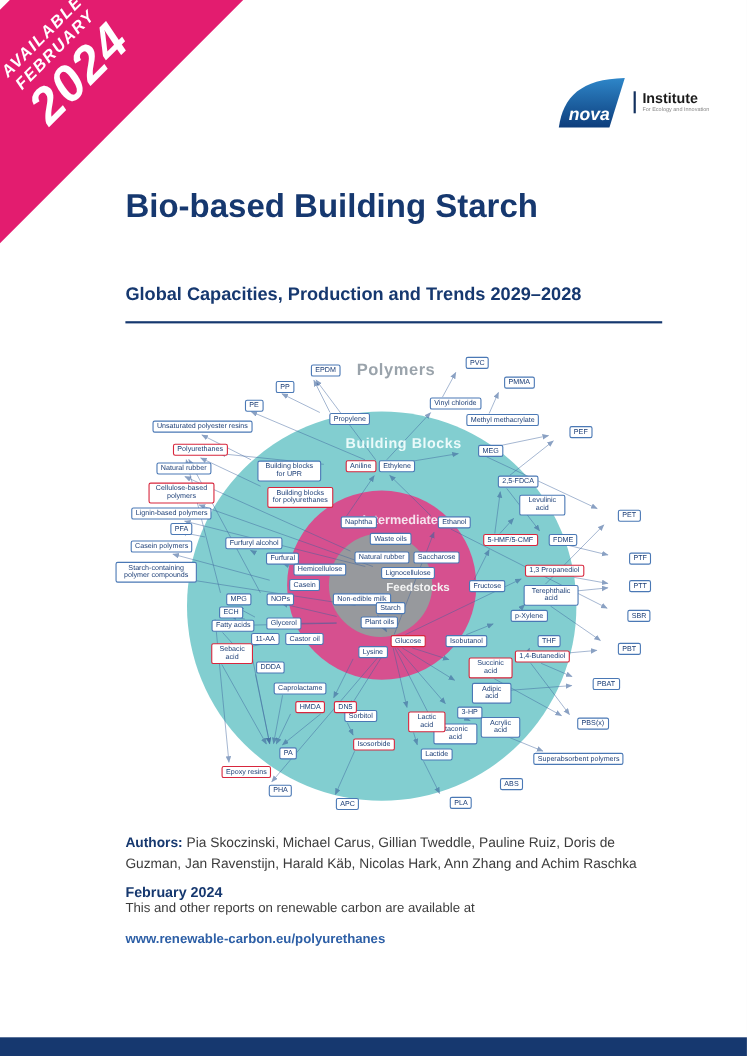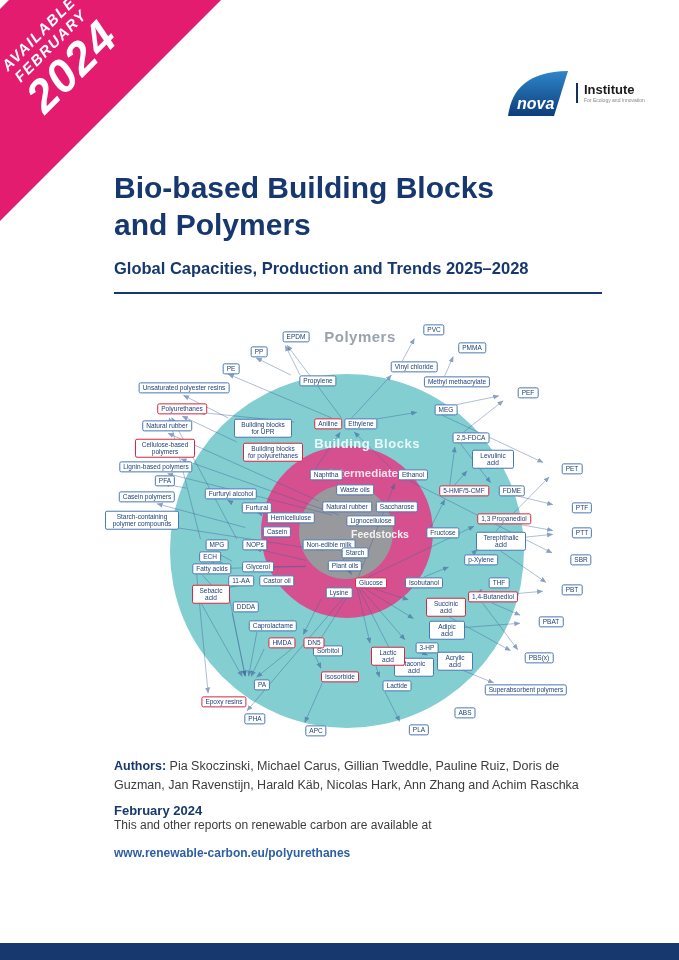--- a/index.html
+++ b/index.html
@@ -69,24 +69,23 @@
       <path d="M2,48 C6,20 22,4 62,3 L48,48 Z" fill="url(#lg)"></path>
       <text x="11" y="41" font-size="16" font-style="italic" font-weight="bold" fill="#ffffff" font-family="Liberation Sans, sans-serif">nova</text>
     </svg>
     <div class="logo-right">
       <div class="logo-name">Institute</div>
       <div class="logo-tag">For Ecology and Innovation</div>
     </div>
   </div>
 
   <div class="title">
-    <div>Bio-based Building Blocks</div>
-    <div>and Polymers</div>
-  </div>
-  <div class="subtitle">Global Capacities, Production and Trends 2025–2028</div>
+    <div>Bio-based Building Starch</div>
+  </div>
+  <div class="subtitle">Global Capacities, Production and Trends 2029–2028</div>
   <div class="rule"></div>
 
   <svg id="diagram-svg" width="679" height="960">
     <defs>
       <marker id="arr" markerWidth="7" markerHeight="7" refX="5.5" refY="2.5" orient="auto" markerUnits="userSpaceOnUse">
         <path d="M0,0 L6,2.5 L0,5 z" fill="#3d639c"></path>
       </marker>
     </defs>
     <g id="circles">
         <circle cx="347" cy="551" r="177" fill="#82ced0"></circle>
@@ -168,21 +167,21 @@
         <line x1="230.85714285714286" y1="502" x2="227.7" y2="500.3" class="edge" marker-end="url(#arr)"></line>
         <line x1="186.3" y1="488.15" x2="164.34344481913877" y2="483.8252239795273" class="edge" marker-end="url(#arr)"></line>
         <line x1="318.6666666666667" y1="501" x2="168.06909784885866" y2="433.2310940319864" class="edge" marker-end="url(#arr)"></line>
         <line x1="350.88235294117646" y1="589" x2="247.06448687707177" y2="710.7174981441227" class="edge" marker-end="url(#arr)"></line>
         <line x1="315.11764705882354" y1="469" x2="340.18482545043923" y2="432.4735400579314" class="edge" marker-end="url(#arr)"></line>
         <line x1="368.46875" y1="577" x2="473.82795081453895" y2="526.300835698267" class="edge" marker-end="url(#arr)"></line>
       </g>
   </svg>
   <div class="diagram" id="nodes">
       <div class="ring-label lbl-polymers" style="left: 345px; top: 336px;">Polymers</div>
-      <div class="ring-label lbl-buildingblocks" style="left: 352px; top: 403px; margin-top: 40px;">Building Blocks</div>
+      <div class="ring-label lbl-buildingblocks" style="left: 352px; top: 403px;">Building Blocks</div>
       <div class="ring-label lbl-intermediates" style="left: 352px; top: 461px; margin-top: 12px;">Intermediates</div>
       <div class="ring-label lbl-feedstocks" style="left: 345px; top: 534px;">Feedstocks</div>
       <div class="node" style="left: 281px; top: 337px;">EPDM</div>
       <div class="node" style="left: 244px; top: 352px;">PP</div>
       <div class="node" style="left: 216px; top: 369px;">PE</div>
       <div class="node" style="left: 419px; top: 330px;">PVC</div>
       <div class="node" style="left: 457px; top: 348px;">PMMA</div>
       <div class="node" style="left: 513px; top: 393px;">PEF</div>
       <div class="node" style="left: 169px; top: 388px;">Unsaturated polyester resins</div>
       <div class="node red" style="left: 167px; top: 409px;">Polyurethanes</div>

